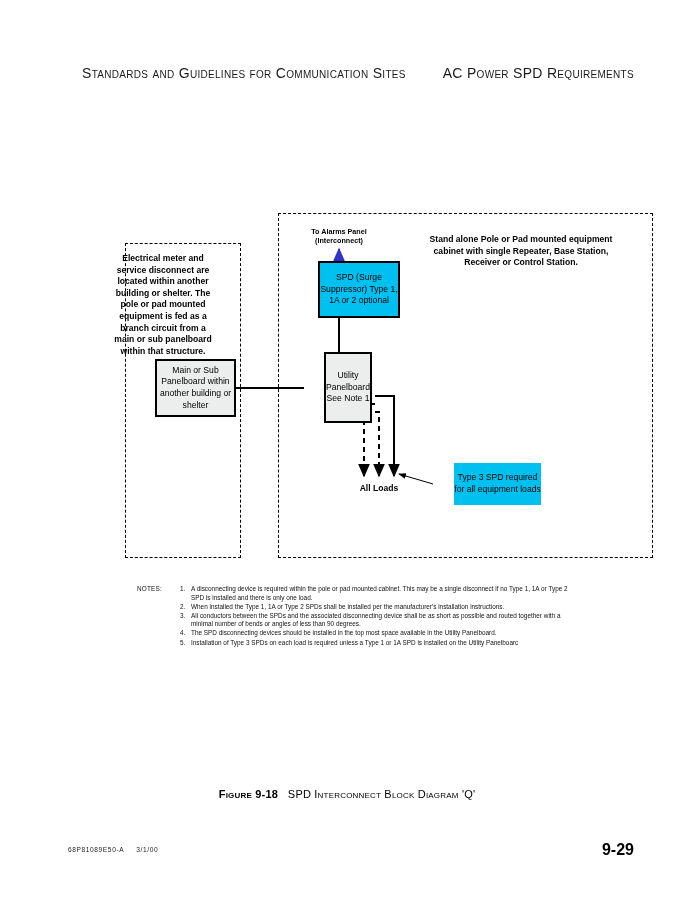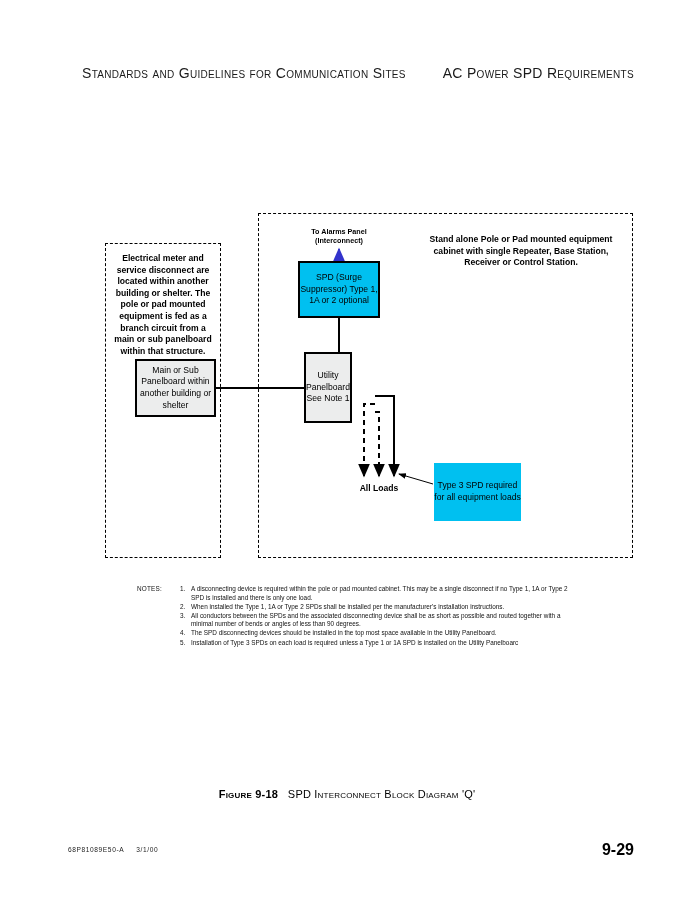--- a/index.html
+++ b/index.html
@@ -34,20 +34,21 @@
   #diagram {
     position: absolute;
     left: 0;
     top: 0;
     width: 694px;
     height: 898px;
   }
   .dbox {
     position: absolute;
     box-sizing: border-box;
+    margin-left: 20px;
   }
 
   
   .enclosure {
     border: 1px dashed #000;
   }
 
   
   .procbox {
     background: #eceded;
@@ -207,21 +208,21 @@
   <div class="dtext tiny" style="left:289px; top:236px; width:100px;">(Interconnect)</div>
 
   <div class="dbox cyanbox" style="left:298px; top:261px; width:82px; height:57px;">SPD (Surge Suppressor) Type 1, 1A or 2 optional</div>
 
   <div class="dbox procbox" style="left:135px; top:359px; width:81px; height:58px;">Main or Sub Panelboard within another building or shelter</div>
 
   <div class="dbox procbox" style="left:304px; top:352px; width:48px; height:71px;">Utility Panelboard See Note 1</div>
 
   <div class="dtext" style="left:334px; top:483px; width:90px;">All Loads</div>
 
-  <div class="dbox cyanbox noborder" style="left:434px; top:463px; width:87px; height:58px;">Type 3 SPD required for all equipment loads</div>
+  <div class="dbox cyanbox noborder" style="left:434px; top:463px; width:87px; height:42px;">Type 3 SPD required for all equipment loads</div>
 
 </div>
 
 <div id="notes">
   <div class="notes-label">NOTES:</div>
   <ul class="notes-list">
     <li>
       <span class="num">1.</span>
       <span>A disconnecting device is required within the pole or pad mounted cabinet.  This may be a single disconnect if no Type 1, 1A or Type 2 SPD is installed and there is only one load.</span>
     </li>

